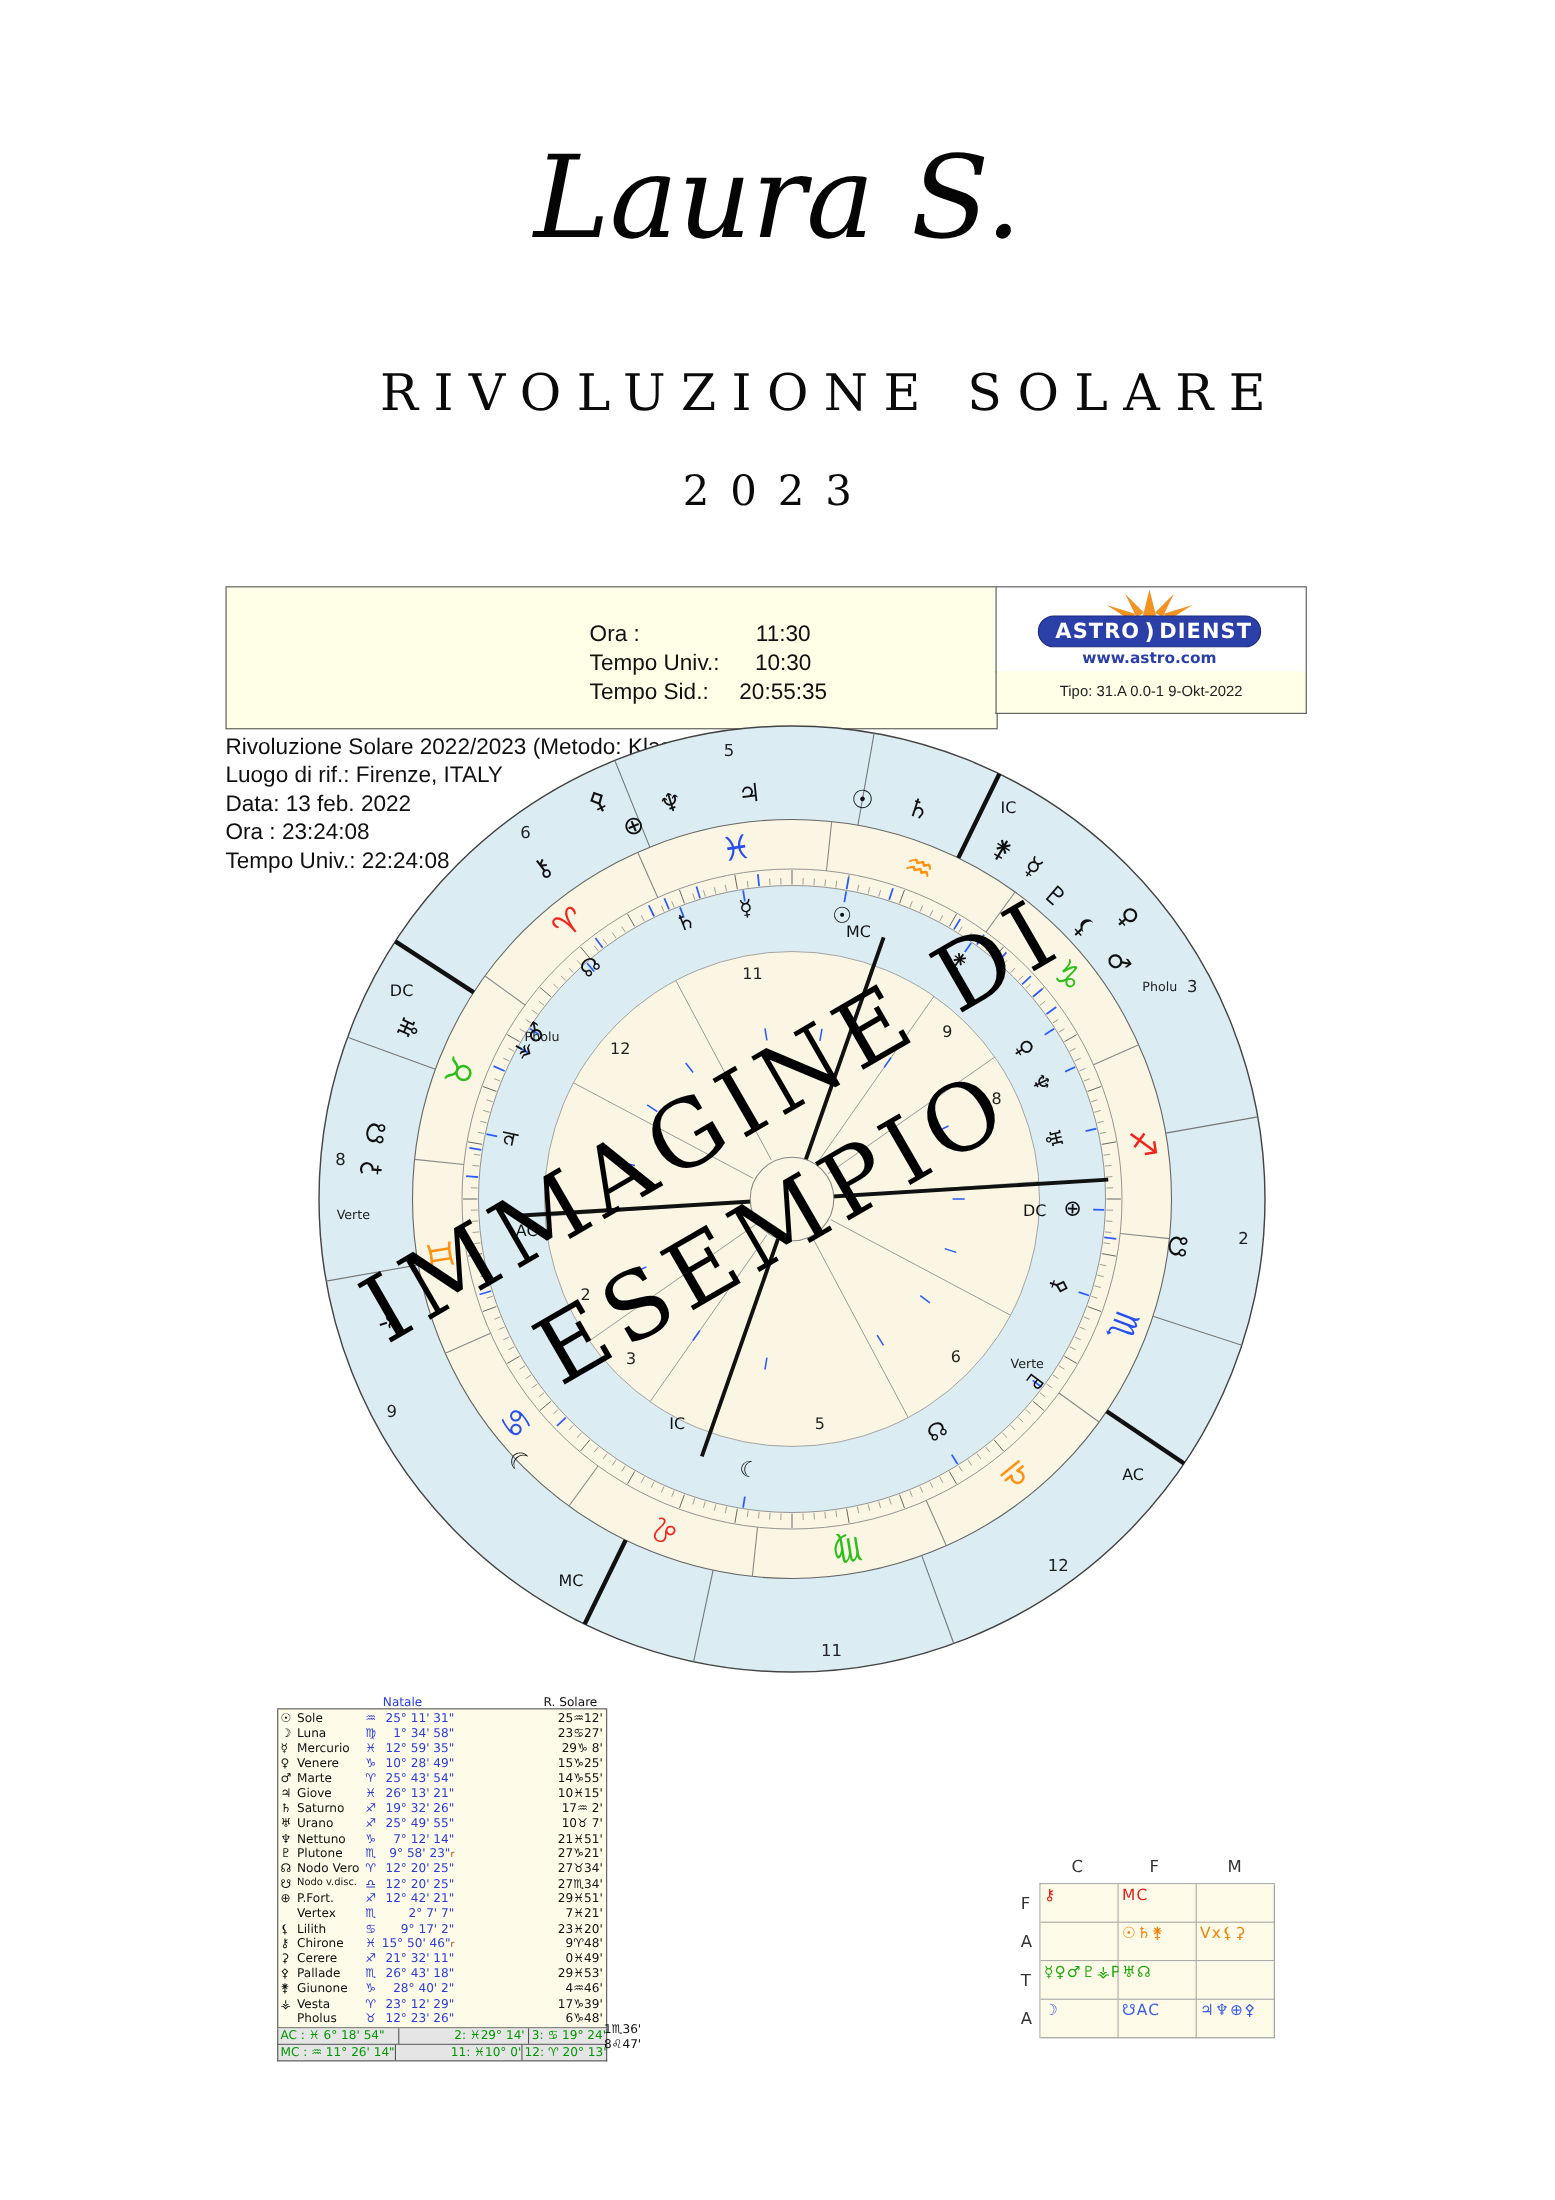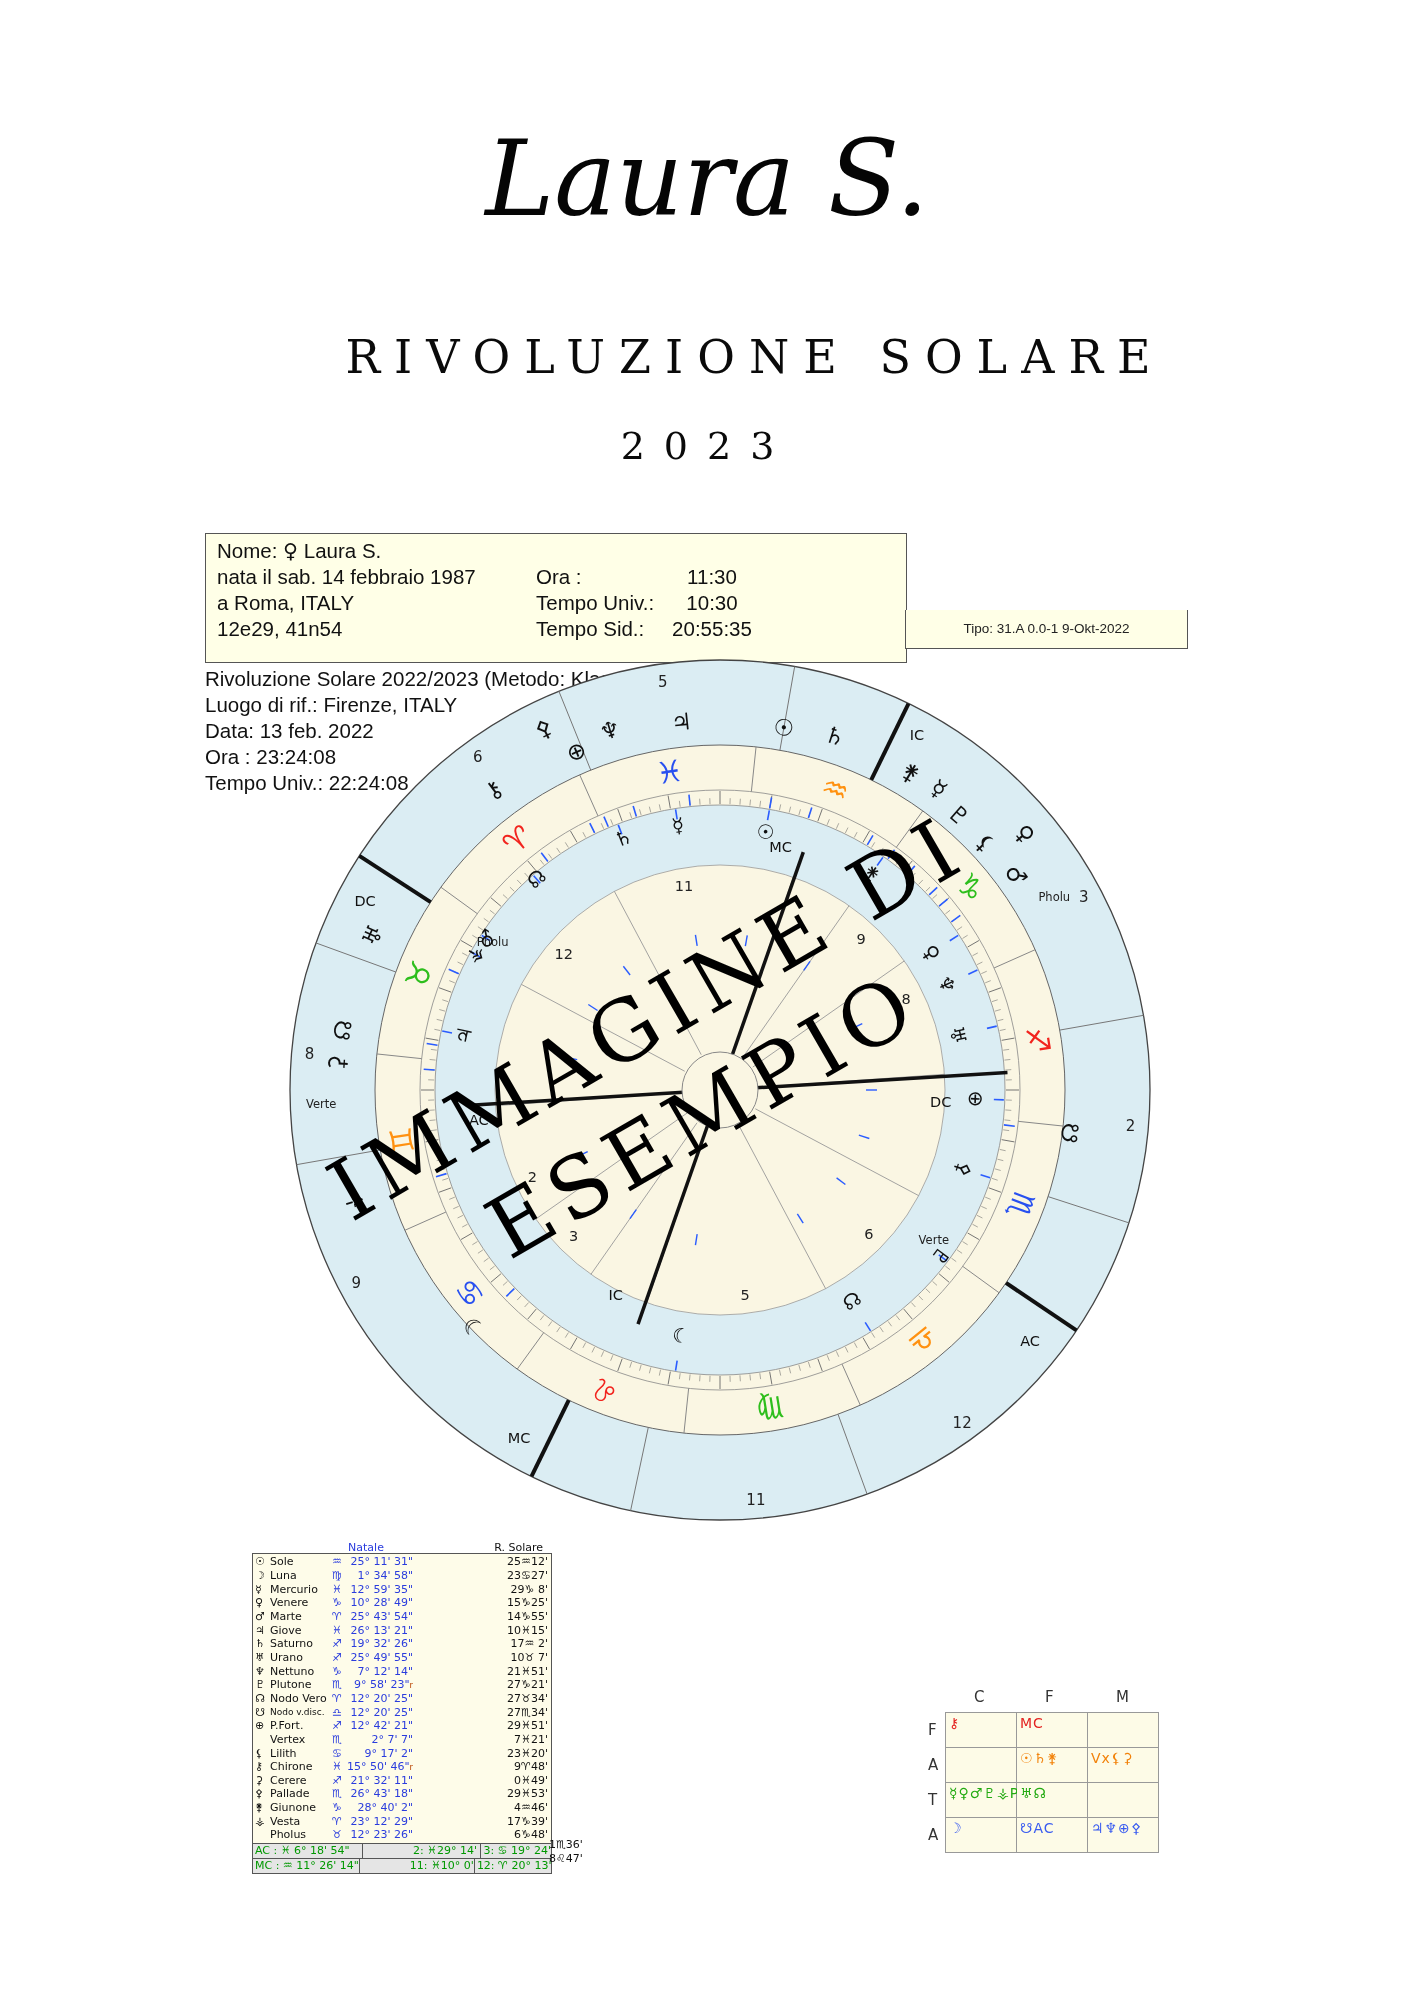--- a/index.html
+++ b/index.html
@@ -76,46 +76,52 @@
 </head>
 <body>
 
 <div class="page">
 
   <div class="abs doc-title">Laura S.</div>
   <div class="abs doc-subtitle">RIVOLUZIONE SOLARE</div>
   <div class="abs doc-year">2023</div>
 
   <div class="abs header-box">
-    <div class="hb-left">
-      <div>
-        <span>Nome:</span>
-        <span class="glyph">♀</span>
-        <span>Laura S.</span>
-      </div>
-      <div>nata il sab. 14 febbraio 1987</div>
-      <div>a Roma, ITALY</div>
-      <div>12e29, 41n54</div>
-    </div>
     <div class="hb-right">
       <div class="hb-row">
         <span class="hb-lab">Ora :</span>
         <span class="hb-val">11:30</span>
       </div>
       <div class="hb-row">
         <span class="hb-lab">Tempo Univ.:</span>
         <span class="hb-val">10:30</span>
       </div>
       <div class="hb-row">
         <span class="hb-lab">Tempo Sid.:</span>
         <span class="hb-val">20:55:35</span>
       </div>
     </div>
   </div>
 
+  <div class="abs logo-box">
+    <svg width="279" height="75" viewBox="0 0 279 75">
+      <g fill="#F29222">
+        <polygon points="139,2 133,26 145,26"></polygon>
+        <polygon points="117,6 127,27 134,23"></polygon>
+        <polygon points="161,6 151,27 144,23"></polygon>
+        <polygon points="100,16 122,30 126,24"></polygon>
+        <polygon points="178,16 156,30 152,24"></polygon>
+      </g>
+      <rect x="38" y="26" width="202" height="28" rx="14" fill="#2B3FA8" stroke="#1a2a80" stroke-width="1"></rect>
+      <text x="92" y="46" font-family="DejaVu Sans" font-size="19" font-weight="bold" fill="#ffffff" text-anchor="middle" letter-spacing="1">ASTRO</text>
+      <text x="139" y="47" font-family="DejaVu Sans" font-size="20" font-weight="bold" fill="#ffffff" text-anchor="middle">)</text>
+      <text x="190" y="46" font-family="DejaVu Sans" font-size="19" font-weight="bold" fill="#ffffff" text-anchor="middle" letter-spacing="1">DIENST</text>
+      <text x="139" y="69" font-family="DejaVu Sans" font-size="14" font-weight="bold" fill="#2B3FA8" text-anchor="middle" id="logo-url">www.astro.com</text>
+    </svg>
+  </div>
   <div class="abs tipo-box">Tipo: 31.A   0.0-1   9-Okt-2022</div>
 
   <div class="abs info-block">
     <div>Rivoluzione Solare 2022/2023   (Metodo: Klassisch / Placido)</div>
     <div>Luogo di rif.: Firenze, ITALY</div>
     <div>Data: 13 feb. 2022</div>
     <div>Ora : 23:24:08</div>
     <div>Tempo Univ.: 22:24:08</div>
   </div>
 

